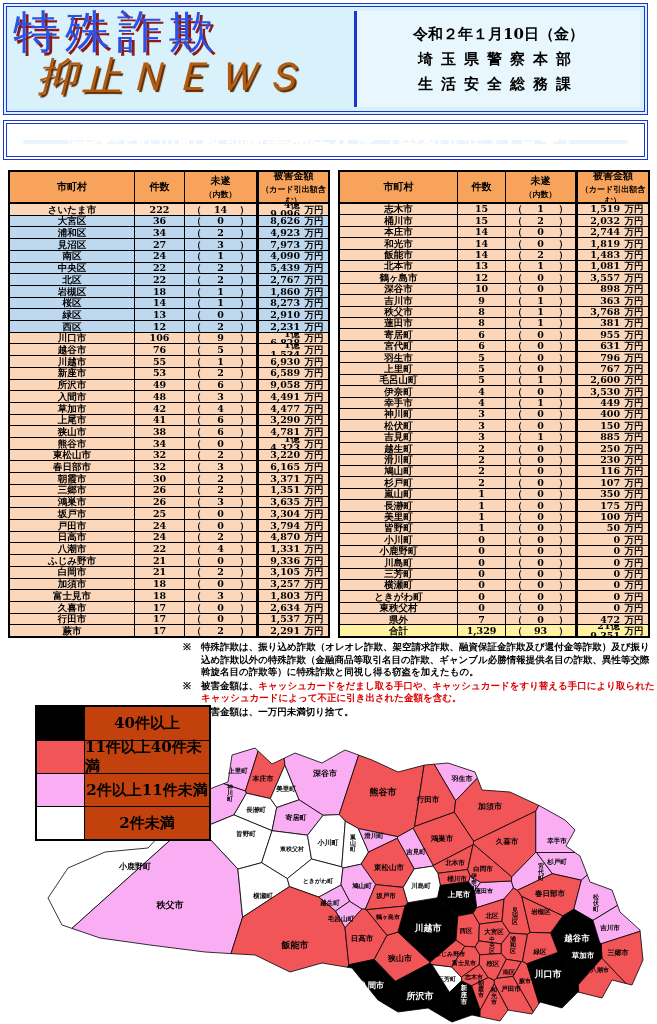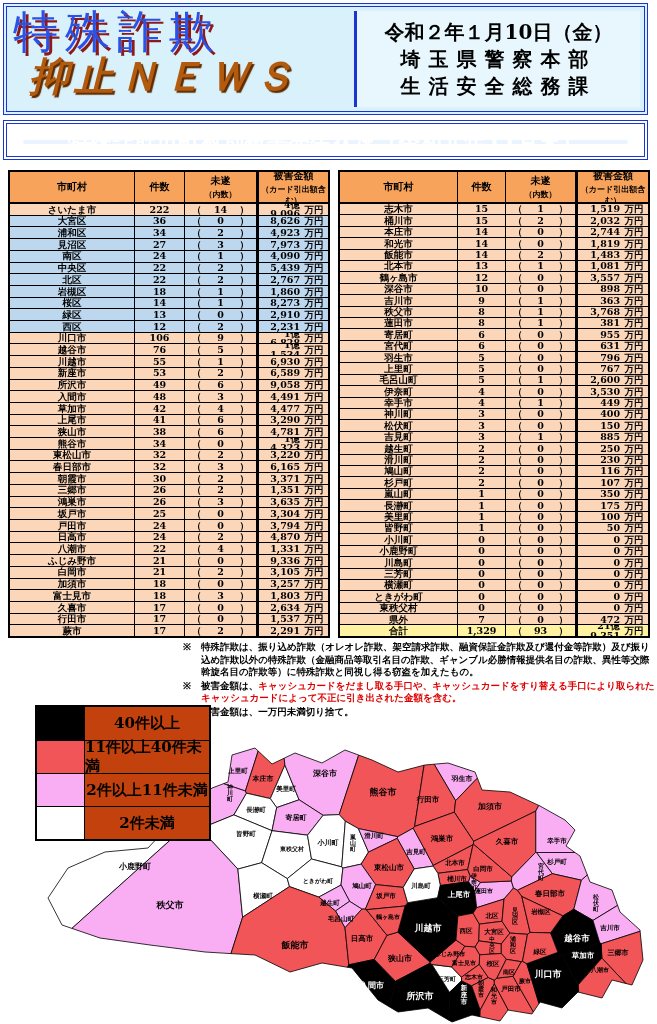--- a/index.html
+++ b/index.html
@@ -4,26 +4,26 @@
 <style>
   html,body{margin:0;padding:0}
   body{width:657px;height:1024px;position:relative;background:#fff;overflow:hidden;
        font-family:"DejaVu Serif",serif;color:#000}
   
   .hdr{position:absolute;left:3px;top:3px;width:645px;height:112px;background:#d9f1fa;
        border:4px double #1a35d0;display:flex;box-sizing:border-box}
   .logo{flex:1;padding:2px 6px;overflow:hidden}
   .logo-l1{font-family:"DejaVu Sans",sans-serif;font-weight:normal;font-size:45px;line-height:1.02;
            color:#2b52e8;text-shadow:3px 3px 0 #8b1a1a;letter-spacing:7px;white-space:nowrap}
-  .logo-l2{font-family:"DejaVu Sans",sans-serif;font-weight:bold;font-style:italic;font-size:40px;
-           line-height:1.05;color:#b25a0e;text-shadow:2px 2px 1px #5e2a00;margin-left:16px;
+  .logo-l2{font-family:"DejaVu Sans",sans-serif;font-weight:normal;font-style:italic;font-size:40px;
+           line-height:1.05;color:#b25a0e;text-shadow:2px 2px 1px #5e2a00;margin-left:24px;
            letter-spacing:5px;white-space:nowrap}
   .datebox{width:286px;margin:4px 4px 4px 0;border-left:3px solid #1a35d0;background:#e8f7fd;
-           display:flex;flex-direction:column;justify-content:center;padding:12px 8px;
-           box-sizing:border-box;font-size:20px;font-weight:bold;text-align:center}
+           display:flex;flex-direction:column;justify-content:center;gap:6px;padding:12px 8px;
+           box-sizing:border-box;font-size:15px;font-weight:bold;text-align:center}
   .datebox .d2{letter-spacing:8px}
   
   .banner{position:absolute;left:3px;top:120px;width:645px;height:40px;border:4px double #1a35d0;
           background:#fff;padding:16px;box-sizing:border-box}
   .banner-in{height:100%;background:linear-gradient(180deg,#4f92ee,#0b51cc 55%,#0a47b4);
              border:2px solid #eaf4ff;box-sizing:border-box;border-radius:3px;color:#fff;
              font-family:"DejaVu Sans",sans-serif;font-weight:bold;font-size:22px;
              display:flex;align-items:center;justify-content:center;white-space:nowrap}
   
   .tbl{position:absolute;top:170px;height:468px;border:2px solid #000;background:#fff;

